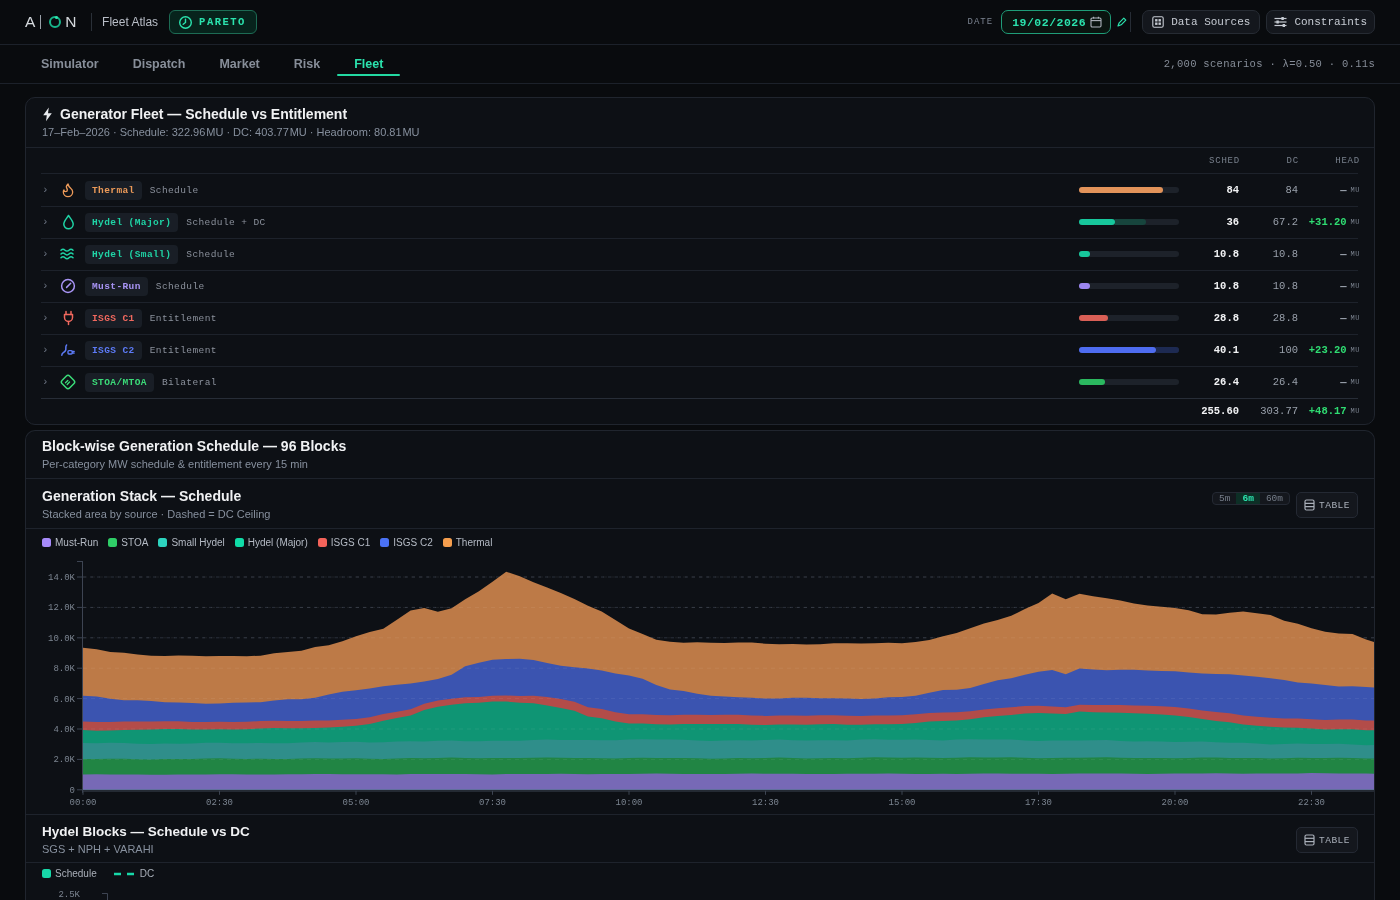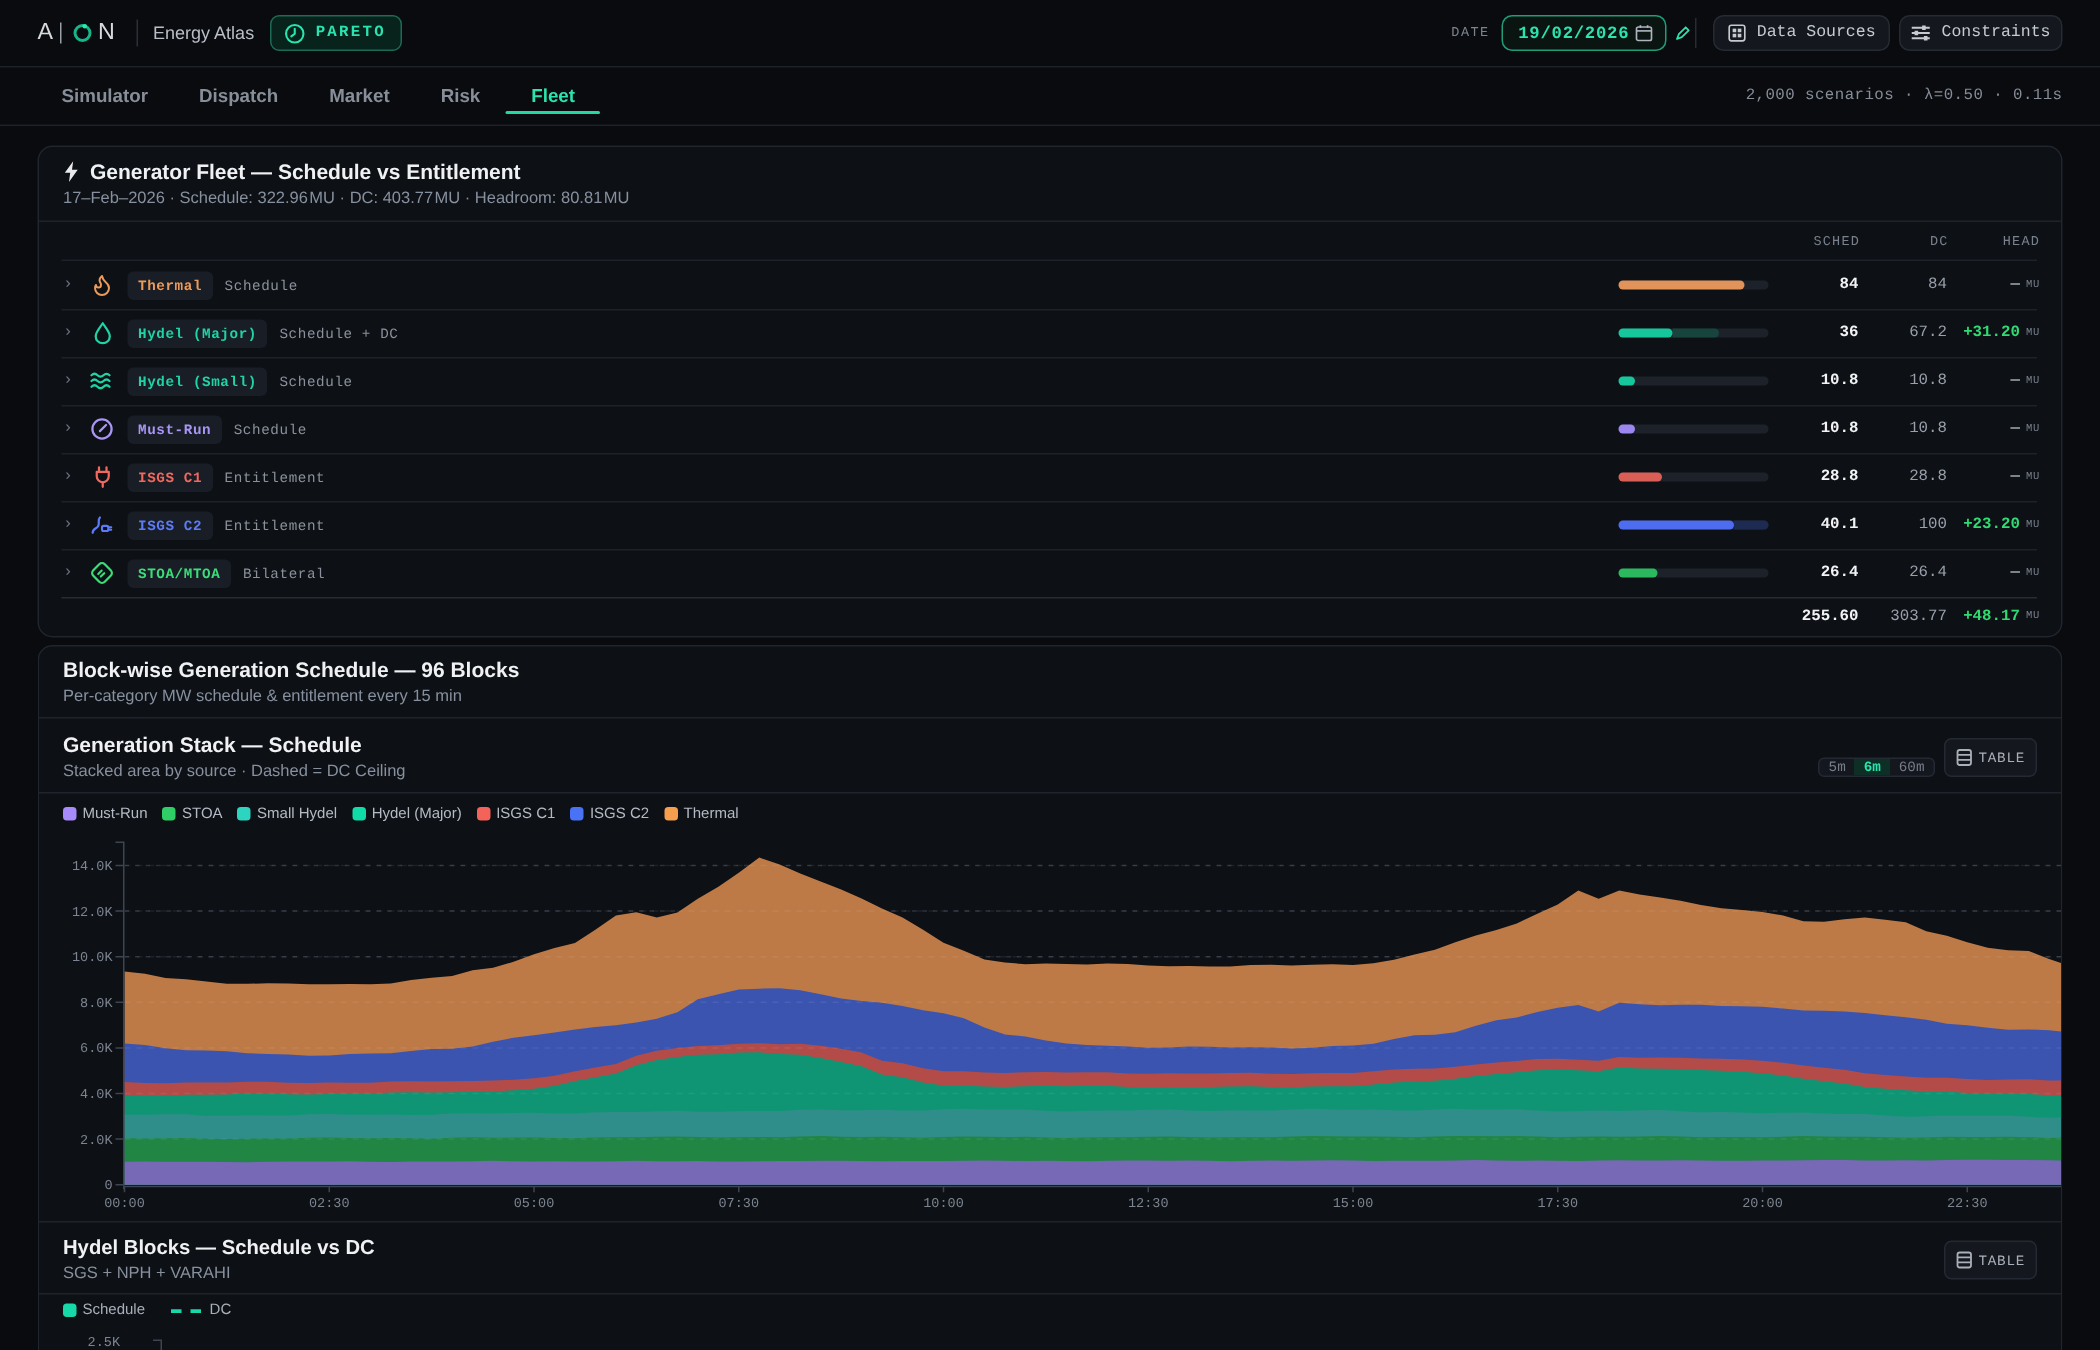--- a/index.html
+++ b/index.html
@@ -59,41 +59,41 @@
 .mu { font-size:7px; color:#79818d; font-weight:normal; letter-spacing:0.5px; }
 .pad-right { width:14px; }
 .totrow { display:flex; height:26px; align-items:center; position:relative; }
 .totrow::before { content:""; position:absolute; left:15px; right:16px; top:0; height:1px; background:#272d37; }
 
 
 .s2hdr { height:48px; padding:7px 16px 0 16px; border-bottom:1px solid #1e232c; }
 .s2title { font-size:14px; line-height:17px; font-weight:bold; color:#f0f1f3; }
 .s2sub { margin-top:3px; font-size:11px; line-height:13px; color:#87909e; }
 .stackhdr { height:50px; padding:9px 16px 0 16px; border-bottom:1px solid #1e232c; display:flex; align-items:flex-start; }
-.stackctl { margin-left:auto; display:flex; align-items:flex-end; gap:6px; margin-top:4px; }
+.stackctl { margin-left:auto; display:flex; align-items:flex-start; gap:6px; margin-top:4px; }
 .seg { display:flex; background:#14171d; border:1px solid #242933; border-radius:4px; overflow:hidden; height:13px; align-items:stretch; }
 .seg div { font-family:"Liberation Mono", monospace; font-size:9.5px; color:#767e8a; padding:0 6px; display:flex; align-items:center; }
 .seg .on { background:#0d2f26; color:#2be3ae; font-weight:bold; }
 .tbtn { height:18px; display:flex; align-items:center; gap:4px; background:#14171d; border:1px solid #242933; border-radius:5px; padding:12px 7px; font-family:"Liberation Mono", monospace; font-size:9.5px; color:#aab0ba; letter-spacing:0.5px; }
 .legend { display:flex; align-items:center; gap:10px; height:27px; padding:0 16px; font-size:10px; color:#b4bac4; }
 .litem { display:flex; align-items:center; gap:4px; }
 .sw { width:9px; height:9px; border-radius:2.5px; }
 </style>
 </head>
 <body>
 
 <div class="hdr">
   <div class="logo">
     <span class="la">A</span>
     <span class="bar"></span>
     <span class="circ"></span>
     <span class="la">N</span>
   </div>
   <div class="hdiv"></div>
-  <div class="appname">Energy Atlas</div>
+  <div class="appname">Fleet Atlas</div>
   <div class="badge">
     <svg width="15" height="15" viewBox="0 0 15 15">
         <circle cx="7.5" cy="7.5" r="5.8" fill="none" stroke="#2be3ae" stroke-width="1.4"></circle>
         <path d="M7.5 4.2 L7.5 7.5 L5.2 9.3" fill="none" stroke="#2be3ae" stroke-width="1.4" stroke-linecap="round"></path>
       </svg>
     <span class="ptxt">PARETO</span>
   </div>
   <div class="hright">
     <span class="datelab">DATE</span>
     <div class="dateinp">

